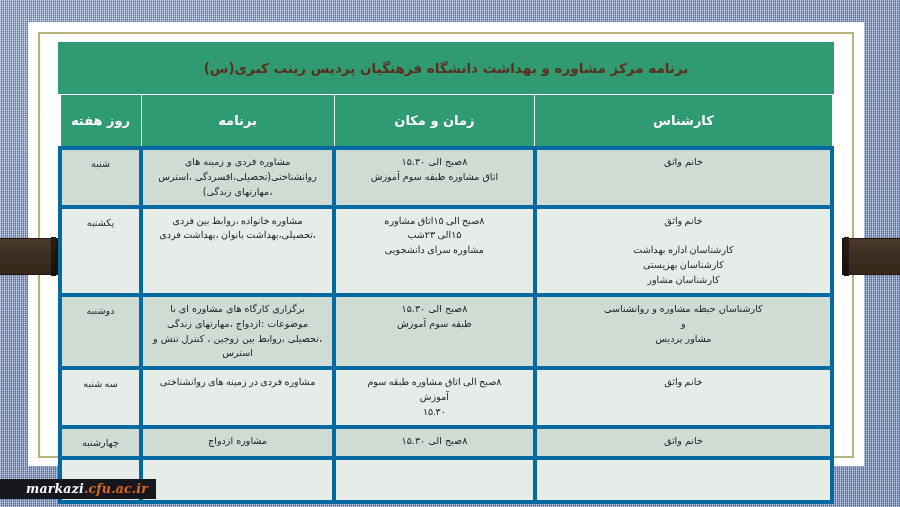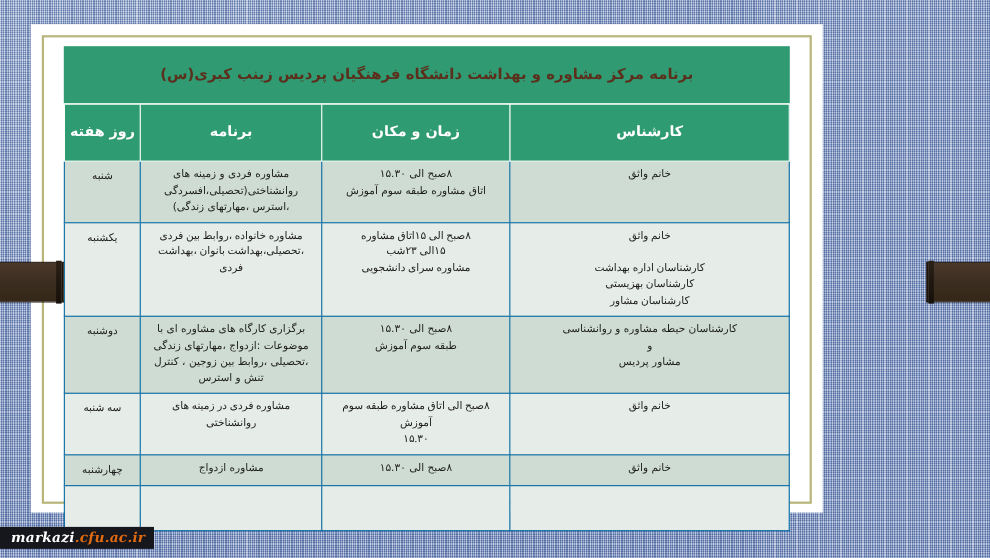--- a/index.html
+++ b/index.html
@@ -14,21 +14,21 @@
     position:absolute;inset:0;
     background-color:#8da2ca;
     background-image:
       repeating-linear-gradient(90deg, rgba(255,255,255,.38) 0 1px, rgba(40,70,130,.30) 1px 2px, rgba(255,255,255,.20) 2px 3px, rgba(30,60,120,.25) 3px 4px),
       repeating-linear-gradient(0deg, rgba(255,255,255,.30) 0 1px, rgba(35,65,125,.26) 1px 2px, rgba(255,255,255,.16) 2px 3px, rgba(25,55,115,.22) 3px 4px),
       linear-gradient(160deg,#9db0d4 0%,#8398c4 45%,#7b91c0 100%);
     z-index:0;
   }
   
   #slide{
-    position:absolute;left:28px;top:22px;width:720px;height:444px;
+    position:absolute;left:28px;top:22px;width:836px;height:444px;
     background:#ffffff;
     z-index:2;
   }
   #slide-inner{
     position:absolute;left:10px;top:10px;right:10px;bottom:8px;
     border:2px solid #b7b57a;
     background:#ffffff;
     box-sizing:border-box;
   }
   
@@ -70,21 +70,21 @@
   #schedule th{
     background:#2f9b72;
     color:#ffffff;
     font-size:13px;font-weight:bold;
     padding:18px 4px;
     border:1px solid #ffffff;
     text-align:center;
     vertical-align:middle;
   }
   #schedule td{
-    border:1px solid #0369a1;
+    border:4px solid #0369a1;
     padding:5px 7px;
     font-size:9.6px;
     line-height:1.55;
     color:#1c1c1c;
     text-align:center;
     vertical-align:top;
     word-wrap:break-word;
   }
   #schedule tr.odd td{background:#cfdcd4;}
   #schedule tr.even td{background:#e6ece8;font-family:Liberation Serif, serif;}
@@ -94,21 +94,21 @@
   .c-day{width:10.5%;}
   .c-prog{width:25%;}
   .c-time{width:26%;}
   .c-expert{width:38.5%;}
   .cell-line{display:block;}
 
   
   #watermark{
     position:absolute;left:0;bottom:8px;
     background:#16161d;
-    padding:2px 8px 3px 10px;
+    padding:2px 8px 3px 26px;
     font-family:"DejaVu Serif","Liberation Serif",serif;
     font-style:italic;font-weight:bold;
     font-size:12.5px;letter-spacing:.2px;
     z-index:8;direction:ltr;
   }
   #watermark .w1{color:#ffffff;}
   #watermark .w2{color:#e06a10;}
 </style>
 </head>
 <body>

